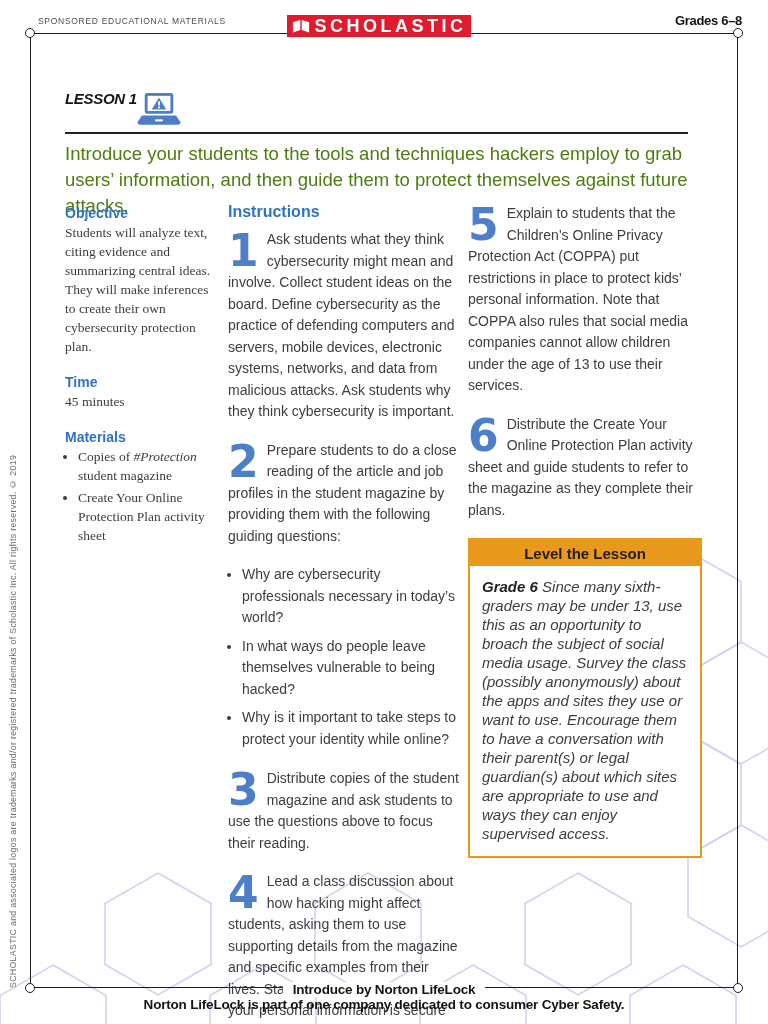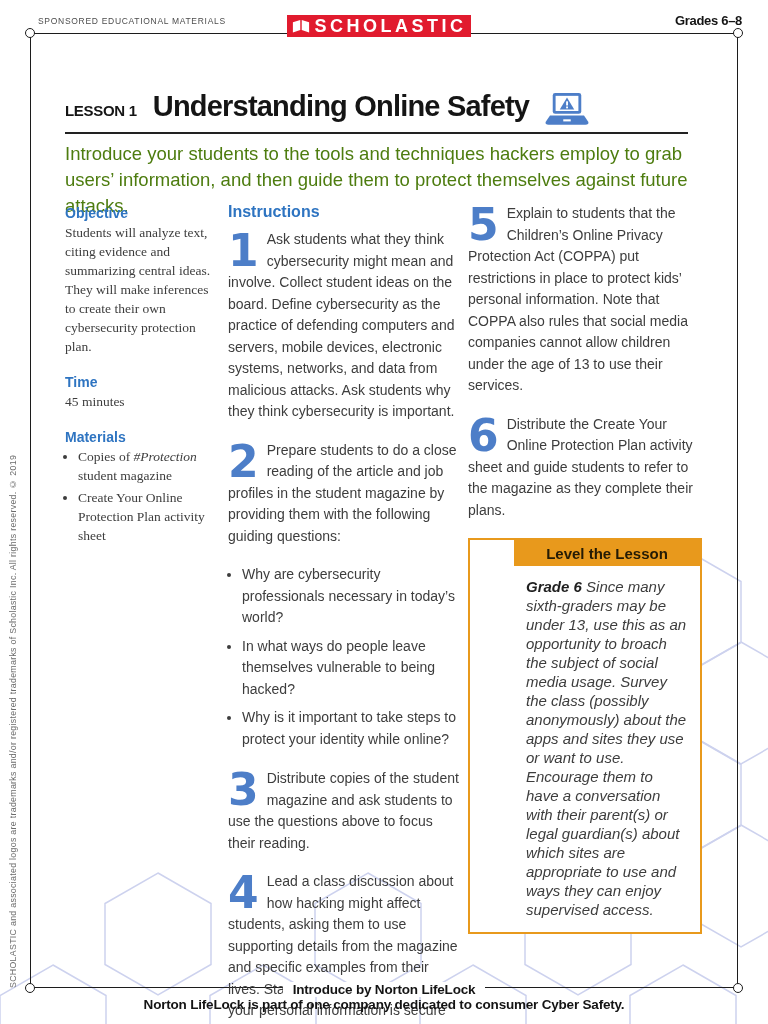--- a/index.html
+++ b/index.html
@@ -41,21 +41,21 @@
   .logo {
     position: absolute; left: 287px; top: 15px; width: 184px; height: 22px; z-index: 2;
     background: var(--scholastic-red, #e11b2e); color: #fff;
     display: flex; align-items: center; justify-content: center; gap: 5px;
     font-weight: bold; font-size: 18px; letter-spacing: 3.5px;
   }
 
   
   .title-row {
     position: absolute; left: 65px; top: 90px; width: 623px; z-index: 2;
-    display: flex; align-items: baseline; gap: 16px;
+    display: flex; align-items: baseline;  font-style: italic;
   }
   .lesson-label { font-size: 15px; font-weight: bold; letter-spacing: -0.3px; color: #151515; }
   .page-title  { font-size: 29px; font-weight: bold; letter-spacing: -0.8px; color: #151515; }
   .laptop-icon { align-self: center; transform: translateY(3px); }
   .title-rule { position: absolute; left: 65px; top: 132px; width: 623px; height: 2px; background: #222; z-index: 2; }
   .intro {
     position: absolute; left: 65px; top: 141px; width: 636px; z-index: 2;
     font-size: 18.5px; line-height: 26px; color: #4d7c0f;
   }
 
@@ -76,21 +76,21 @@
   .step::after { content: ""; display: block; clear: both; }
   .stepnum {
     float: left; font-family: "DejaVu Sans", sans-serif;
     font-size: 44px; line-height: 37px; font-weight: bold;
     color: var(--step-blue, #4d7ec8); margin: 3px 8px 0 0;
   }
   ul.gq { list-style: disc outside; padding-left: 14px; margin: 2px 0 18px; }
   ul.gq li { font-size: 14px; line-height: 21.5px; color: #3d3d3d; margin-bottom: 7px; }
 
   
-  .level-box { border: 2px solid var(--accent-orange, #e8991c); background: #fff; margin-top: 6px; padding-left: 44px; }
+  .level-box { border: 2px solid var(--accent-orange, #e8991c); background: #fff; margin-top: 6px; }
   .level-head {
     background: var(--accent-orange, #e8991c); color: #241b05;
     font-weight: bold; font-size: 15px; text-align: center; padding: 5px 0 4px;
   }
   .level-body { padding: 11px 12px 13px; font-size: 15px; line-height: 19px; color: #3d3d3d; font-style: italic; }
   .level-body b { color: #1f1f1f; }
 
   
   .vert-copy {
     position: absolute; left: 8px; bottom: 36px; height: 580px; z-index: 2;
@@ -143,21 +143,20 @@
   <svg width="18" height="15" viewBox="0 0 20 16" aria-hidden="true">
     <path d="M1 3.2 L9.2 0.8 L9.2 12 L1 14.8 Z" fill="#fff"></path>
     <path d="M10.8 0.8 L19 3.2 L19 14.8 L10.8 12 Z" fill="#fff"></path>
   </svg>
   <span>SCHOLASTIC</span>
 </div>
 <div class="hdr-grades">Grades 6–8</div>
 
 <div class="title-row">
   <span class="lesson-label">LESSON 1</span>
-  <span class="page-title">Understanding Online Safety</span>
   <svg class="laptop-icon" width="44" height="34" viewBox="0 0 40 31" aria-hidden="true">
     <rect x="7" y="0" width="26" height="19" rx="2.2" fill="#4d7ec8"></rect>
     <rect x="9.6" y="2.6" width="20.8" height="13.8" fill="#ffffff"></rect>
     <path d="M20 4.2 L26.6 15 H13.4 Z" fill="#4d7ec8"></path>
     <rect x="19.2" y="7.6" width="1.7" height="3.8" fill="#ffffff"></rect>
     <rect x="19.2" y="12.3" width="1.7" height="1.7" fill="#ffffff"></rect>
     <path d="M4.5 20.5 L35.5 20.5 L39.5 26.5 Q40 29 36.8 29 L3.2 29 Q0 29 0.5 26.5 Z" fill="#4d7ec8"></path>
     <rect x="16.6" y="24" width="6.8" height="1.9" fill="#ffffff"></rect>
   </svg>
 </div>

